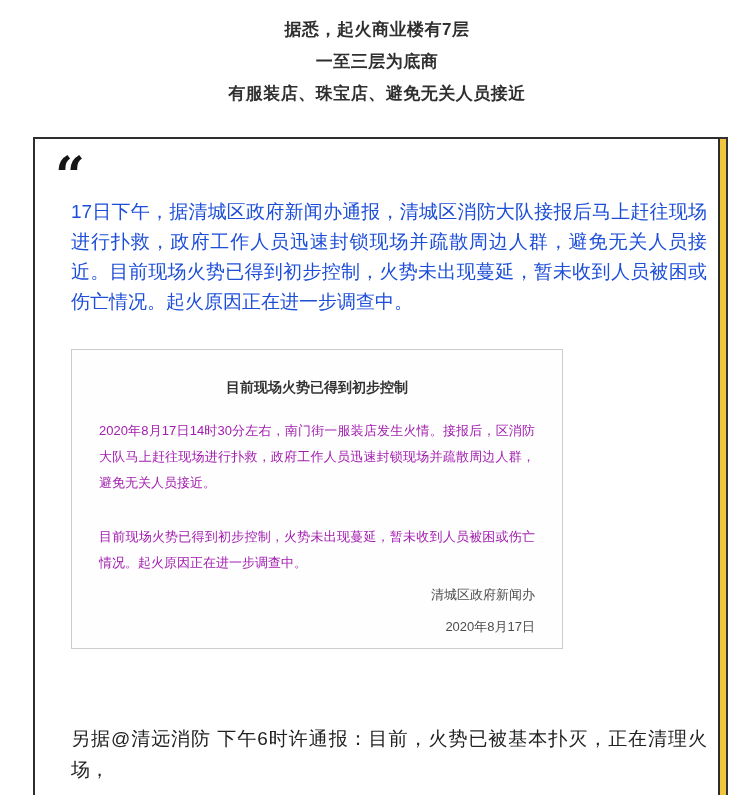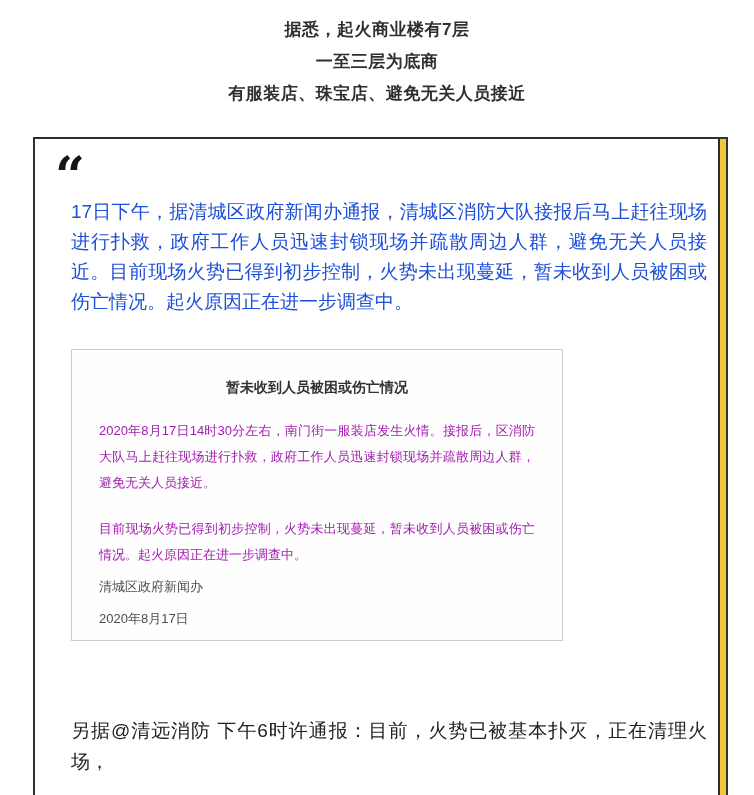--- a/index.html
+++ b/index.html
@@ -86,25 +86,26 @@
     color: #333333;
     line-height: 22px;
     margin-bottom: 20px;
   }
   .notice-para {
     font-size: 13px;
     line-height: 26px;
     text-align: justify;
     color: #a21caf;
   }
-  .notice-para + .notice-para { margin-top: 20px; }
+  .notice-para + .notice-para { margin-top: 28px; }
   .notice-sign {
     margin-top: 6px;
     font-size: 13px;
     line-height: 26px;
+    text-align: right;
     color: #4d4d4d;
   }
 
   
   .update {
     margin-top: 74px;
     font-size: 19px;
     line-height: 31px;
     text-align: justify;
     color: #222222;
@@ -122,21 +123,21 @@
 
 <div class="quote-wrap">
   <div class="yellow-frame"></div>
   <div class="white-box">
 
     <div class="quote-mark">“</div>
 
     <p class="main-para">17日下午，据清城区政府新闻办通报，清城区消防大队接报后马上赶往现场进行扑救，政府工作人员迅速封锁现场并疏散周边人群，避免无关人员接近。目前现场火势已得到初步控制，火势未出现蔓延，暂未收到人员被困或伤亡情况。起火原因正在进一步调查中。</p>
 
     <div class="notice-box">
-      <div class="notice-title">暂未收到人员被困或伤亡情况</div>
+      <div class="notice-title">目前现场火势已得到初步控制</div>
       <p class="notice-para">2020年8月17日14时30分左右，南门街一服装店发生火情。接报后，区消防大队马上赶往现场进行扑救，政府工作人员迅速封锁现场并疏散周边人群，避免无关人员接近。</p>
       <p class="notice-para">目前现场火势已得到初步控制，火势未出现蔓延，暂未收到人员被困或伤亡情况。起火原因正在进一步调查中。</p>
       <div class="notice-sign">清城区政府新闻办</div>
       <div class="notice-sign">2020年8月17日</div>
     </div>
 
     <p class="update">
       <span class="plain">另据@清远消防 下午6时许通报：目前，火势已被基本扑灭，正在清理火场，</span>
 
     </p>

